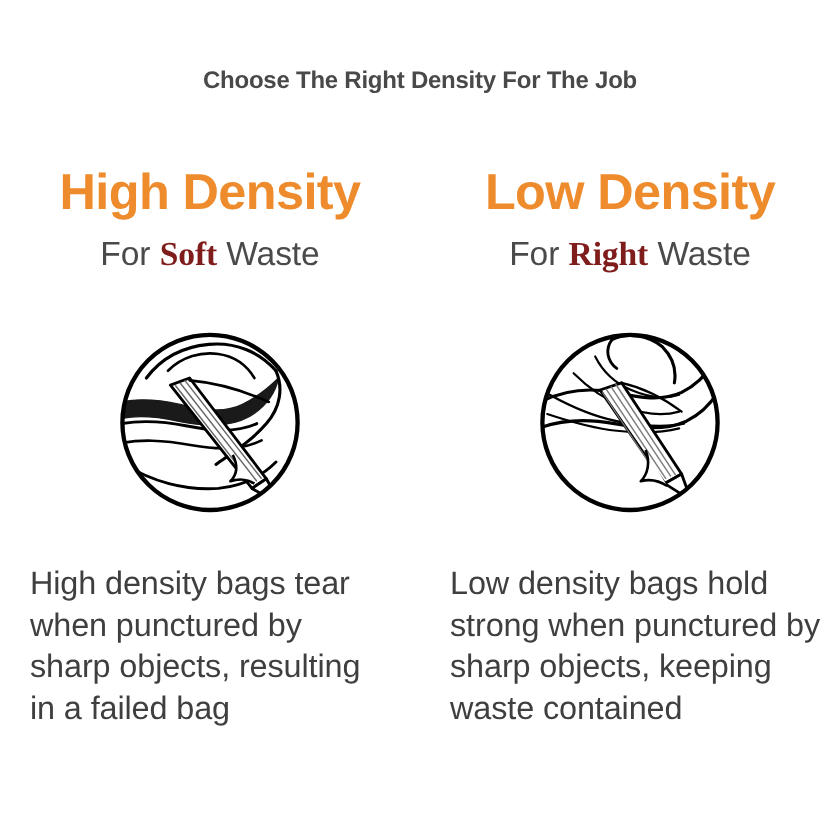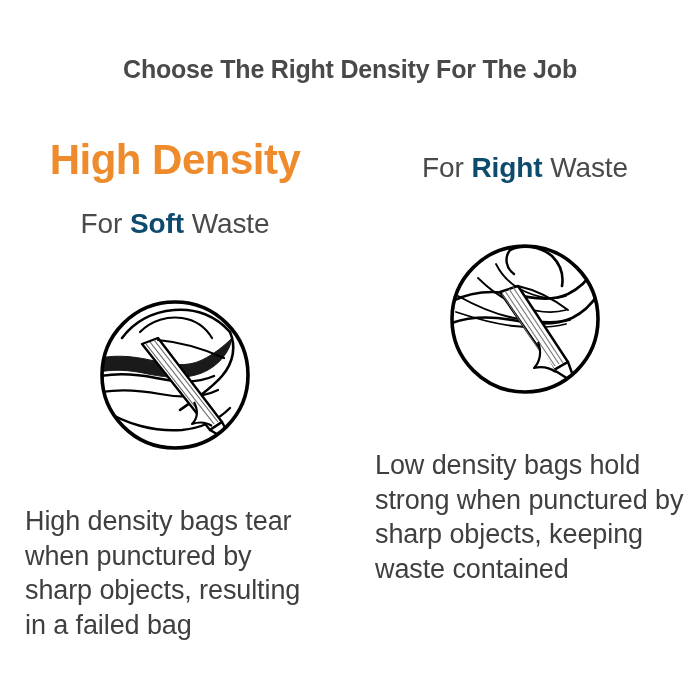--- a/index.html
+++ b/index.html
@@ -23,21 +23,21 @@
     box-sizing: border-box;
   }
 
   
   .page-title {
     position: absolute;
     top: 56px;
     left: 0;
     width: 700px;
     text-align: center;
-    font-size: 25px;
+    font-size: 20px;
     font-weight: bold;
     color: #494949;
     letter-spacing: -0.2px;
     line-height: 1.1;
   }
 
   
   .columns {
     position: absolute;
     top: 138px;
@@ -45,21 +45,20 @@
     width: 700px;
     display: flex;
     flex-direction: row;
     align-items: flex-start;
   }
   .column {
     width: 350px;
     display: flex;
     flex-direction: column;
     align-items: center;
-    gap: 12px;
   }
 
   .density-heading {
     font-size: 42px;
     font-weight: bold;
     color: #ee8b2d;
     line-height: 1.05;
     letter-spacing: -0.5px;
     white-space: nowrap;
     text-align: center;
@@ -69,21 +68,22 @@
     margin-top: 14px;
     font-size: 28px;
     color: #4a4a4a;
     font-weight: normal;
     white-space: nowrap;
     text-align: center;
     letter-spacing: -0.1px;
   }
   .waste-subtitle .emph {
     font-weight: bold;
-    color: #0c4a6e;
+    color: #7f1d1d;
+    font-family: Liberation Serif, serif;
   }
 
   
   .illustration-wrap {
     margin-top: 46px;
     width: 154px;
     height: 154px;
   }
   .illustration-wrap svg {
     display: block;
@@ -161,20 +161,21 @@
 
           <circle cx="77" cy="77" r="73" fill="none" stroke="#000000" stroke-width="3.6"></circle>
         </svg>
       </div>
 
       <div class="caption">High density bags tear when punctured by sharp objects, resulting in a failed bag</div>
     </div>
 
     <div class="column right">
 
+      <div class="density-heading">Low Density</div>
 
       <div class="waste-subtitle">
         <span>For </span><span class="emph">Right</span><span> Waste</span>
       </div>
 
       <div class="illustration-wrap">
         <svg viewBox="0 0 154 154" xmlns="http://www.w3.org/2000/svg">
           <defs>
             <clipPath id="clipR">
               <circle cx="77" cy="77" r="73"></circle>

